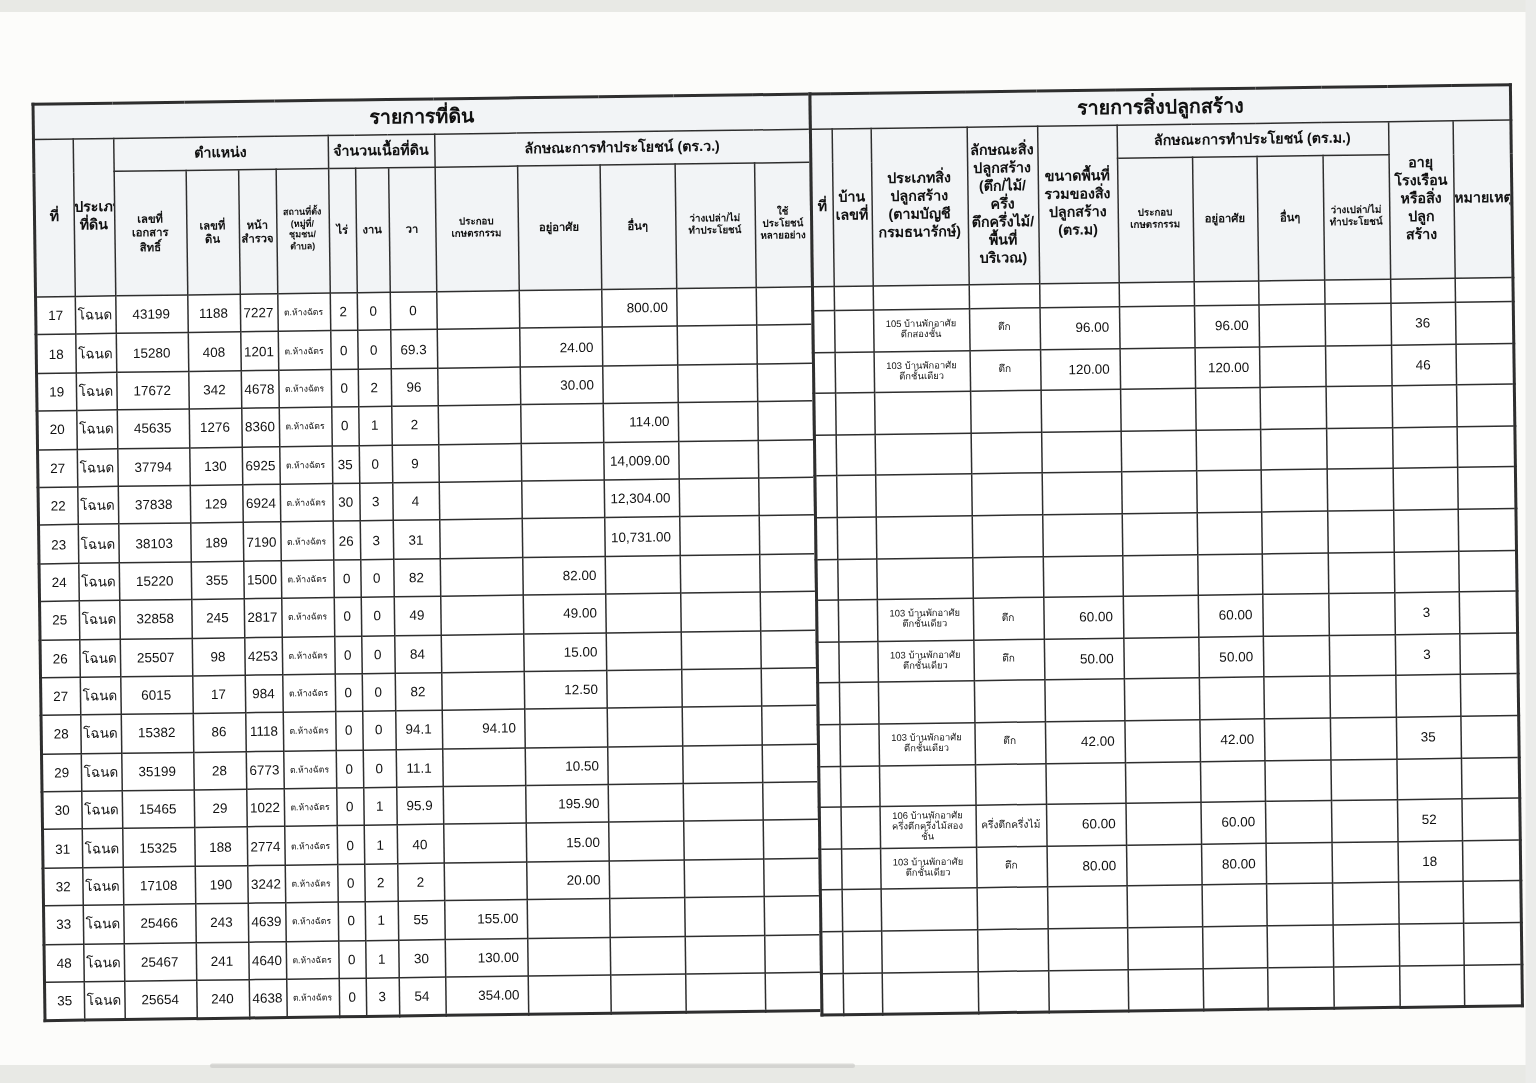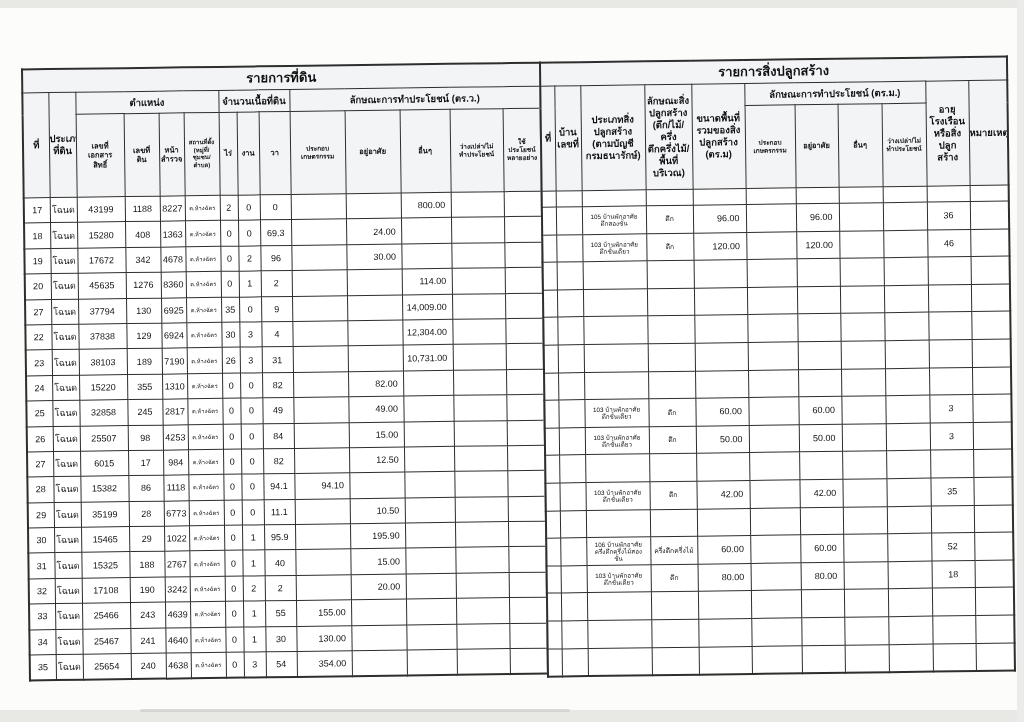--- a/index.html
+++ b/index.html
@@ -121,37 +121,37 @@
 ประโยชน์
 หลายอย่าง</th>
       </tr>
     </thead>
     <tbody>
         <tr>
           <td>17</td>
           <td>โฉนด</td>
           <td>43199</td>
           <td>1188</td>
-          <td>8227</td>
+          <td>7227</td>
           <td>ต.ห้างฉัตร</td>
           <td>2</td>
           <td>0</td>
           <td>0</td>
           <td></td>
           <td></td>
           <td>800.00</td>
           <td></td>
           <td></td>
         </tr>
         <tr>
           <td>18</td>
           <td>โฉนด</td>
           <td>15280</td>
           <td>408</td>
-          <td>1363</td>
+          <td>1201</td>
           <td>ต.ห้างฉัตร</td>
           <td>0</td>
           <td>0</td>
           <td>69.3</td>
           <td></td>
           <td>24.00</td>
           <td></td>
           <td></td>
           <td></td>
         </tr>
@@ -233,21 +233,21 @@
           <td></td>
           <td>10,731.00</td>
           <td></td>
           <td></td>
         </tr>
         <tr>
           <td>24</td>
           <td>โฉนด</td>
           <td>15220</td>
           <td>355</td>
-          <td>1310</td>
+          <td>1500</td>
           <td>ต.ห้างฉัตร</td>
           <td>0</td>
           <td>0</td>
           <td>82</td>
           <td></td>
           <td>82.00</td>
           <td></td>
           <td></td>
           <td></td>
         </tr>
@@ -345,21 +345,21 @@
           <td>195.90</td>
           <td></td>
           <td></td>
           <td></td>
         </tr>
         <tr>
           <td>31</td>
           <td>โฉนด</td>
           <td>15325</td>
           <td>188</td>
-          <td>2767</td>
+          <td>2774</td>
           <td>ต.ห้างฉัตร</td>
           <td>0</td>
           <td>1</td>
           <td>40</td>
           <td></td>
           <td>15.00</td>
           <td></td>
           <td></td>
           <td></td>
         </tr>
@@ -389,21 +389,21 @@
           <td>0</td>
           <td>1</td>
           <td>55</td>
           <td>155.00</td>
           <td></td>
           <td></td>
           <td></td>
           <td></td>
         </tr>
         <tr>
-          <td>34</td>
+          <td>48</td>
           <td>โฉนด</td>
           <td>25467</td>
           <td>241</td>
           <td>4640</td>
           <td>ต.ห้างฉัตร</td>
           <td>0</td>
           <td>1</td>
           <td>30</td>
           <td>130.00</td>
           <td></td>

